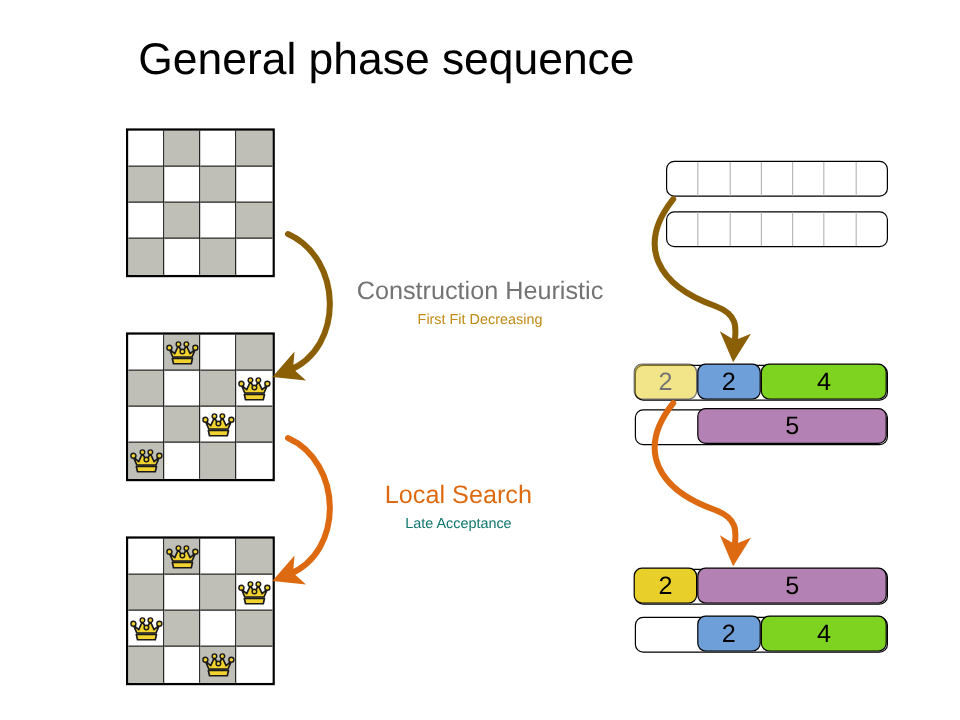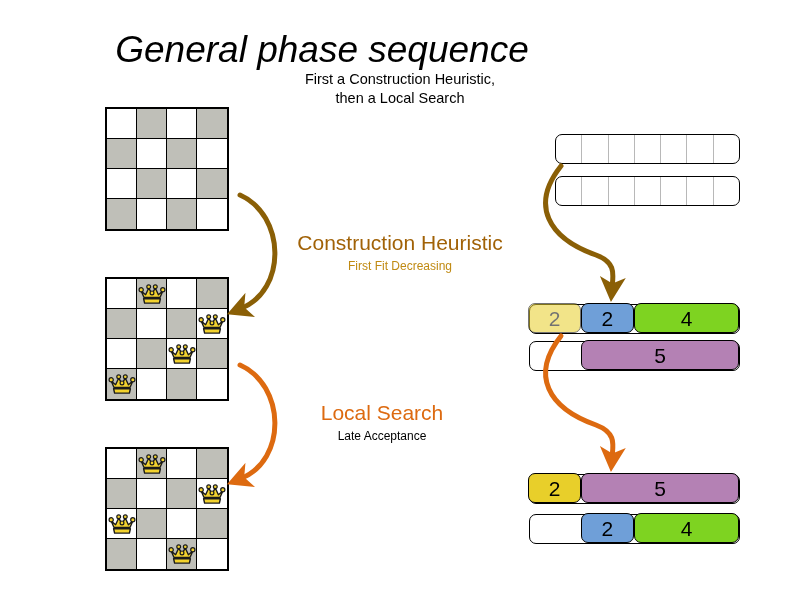--- a/index.html
+++ b/index.html
@@ -27,21 +27,20 @@
   #title {
     position: absolute;
     left: 0; top: 28px;
     width: 644px;
     text-align: center;
     font-size: 37px;
     font-weight: normal;
     letter-spacing: 0px;
     color: #000;
     line-height: 44px;
-    font-style: italic;
   }
   #subtitle {
     position: absolute;
     left: 0; top: 70px;
     width: 800px;
     text-align: center;
     font-size: 14.5px;
     line-height: 19px;
     color: #000;
   }
@@ -59,25 +58,25 @@
     line-height: 26px;
     white-space: nowrap;
   }
   .phase-label .pl-sub {
     display: block;
     font-size: 12px;
     line-height: 20px;
     white-space: nowrap;
   }
   #phase-ch { left: 250px; top: 230px; color: #a07000; }
-  #phase-ch .pl-main { color: #a16207; }
+  #phase-ch .pl-main { color: #737373; }
   #phase-ch .pl-sub { color: #c08a12; }
   #phase-ls { left: 232px; top: 400px; }
   #phase-ls .pl-main { color: #dd6a10; }
-  #phase-ls .pl-sub { color: #000000; }
+  #phase-ls .pl-sub { color: #0f766e; }
 
   
   .board {
     position: absolute;
     width: 120px;
     height: 120px;
     display: grid;
     grid-template-columns: repeat(4, 30px);
     grid-template-rows: repeat(4, 30px);
     border: 2px solid #000;
@@ -150,24 +149,20 @@
     height: 600px;
     pointer-events: none;
   }
 </style>
 </head>
 <body>
 
 <div class="stage">
 
   <div id="title">General phase sequence</div>
-  <div id="subtitle">
-    <span>First a Construction Heuristic,</span>
-    <span>then a Local Search</span>
-  </div>
 
   <div class="phase-label" id="phase-ch">
     <span class="pl-main">Construction Heuristic</span>
     <span class="pl-sub">First Fit Decreasing</span>
   </div>
   <div class="phase-label" id="phase-ls">
     <span class="pl-main">Local Search</span>
     <span class="pl-sub">Late Acceptance</span>
   </div>
 

